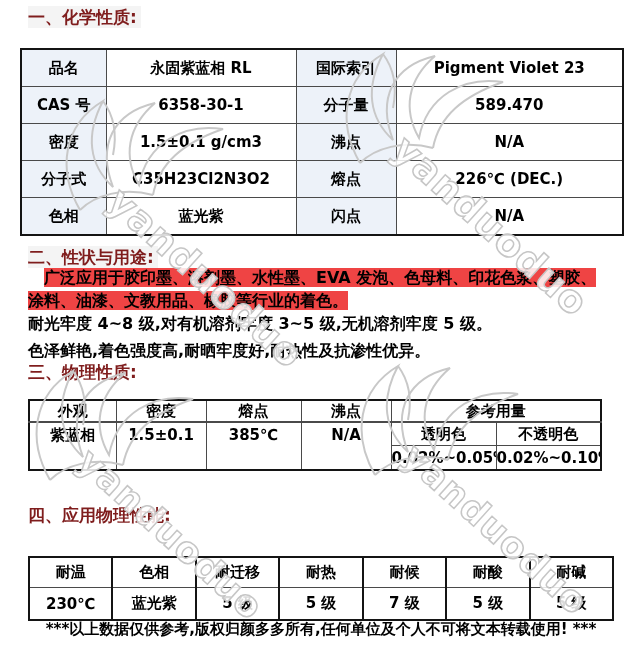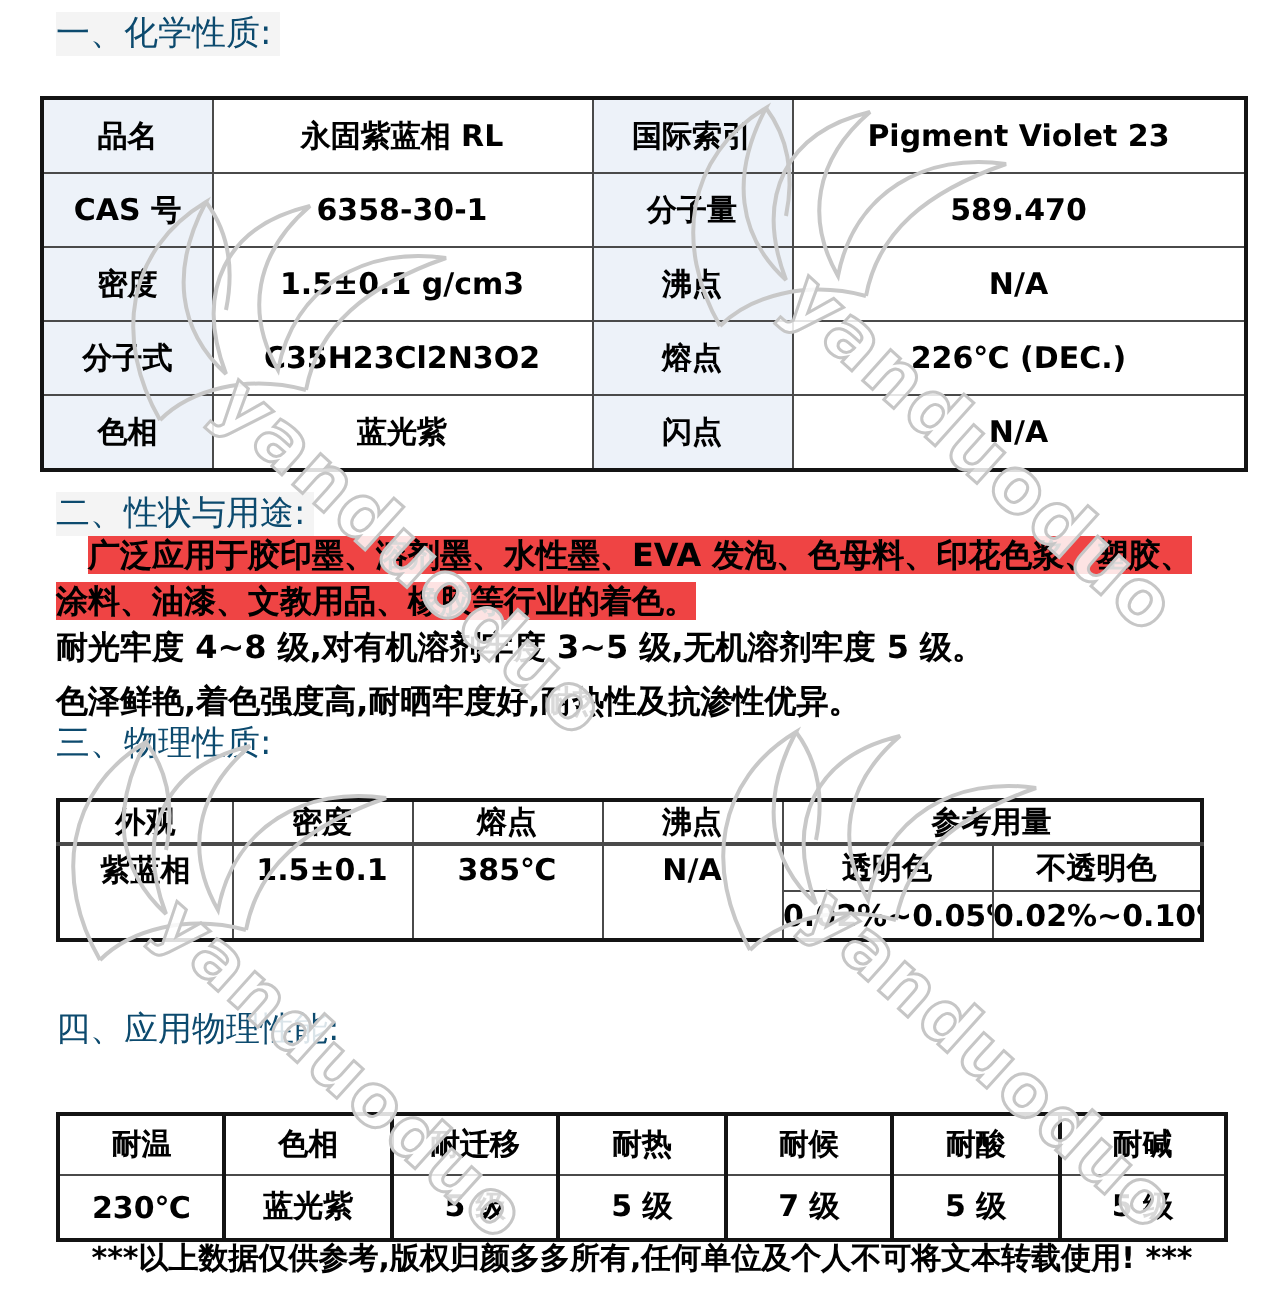--- a/index.html
+++ b/index.html
@@ -2,21 +2,21 @@
 <html><head>
 <meta charset="utf-8">
 <style>
   html,body { margin:0; padding:0; background:#ffffff; }
   .page {
     position:relative; width:642px; height:655px; overflow:hidden;
     background:#ffffff; color:#000;
     font-family:"DejaVu Sans","Liberation Sans",sans-serif;
   }
   .heading {
-    position:absolute; left:28px; color:#0c4a6e; font-weight:normal;
+    position:absolute; left:28px; color:#7f1d1d; font-weight:bold;
     font-size:17px; line-height:20px; white-space:nowrap;
   }
   .heading.boxed { background:#f4f4f4; padding:1px 4px 1px 0; }
   table.tbl {
     position:absolute; border-collapse:collapse; table-layout:fixed;
     font-weight:bold; font-size:15px; color:#000; text-align:center;
   }
   table.tbl td { border:1px solid #4a4a4a; padding:0; overflow:hidden; }
   #chem-table { left:20px; top:48px; width:602px; border:2px solid #141414; }
   #chem-table td { height:36px;margin-left:32px; }

